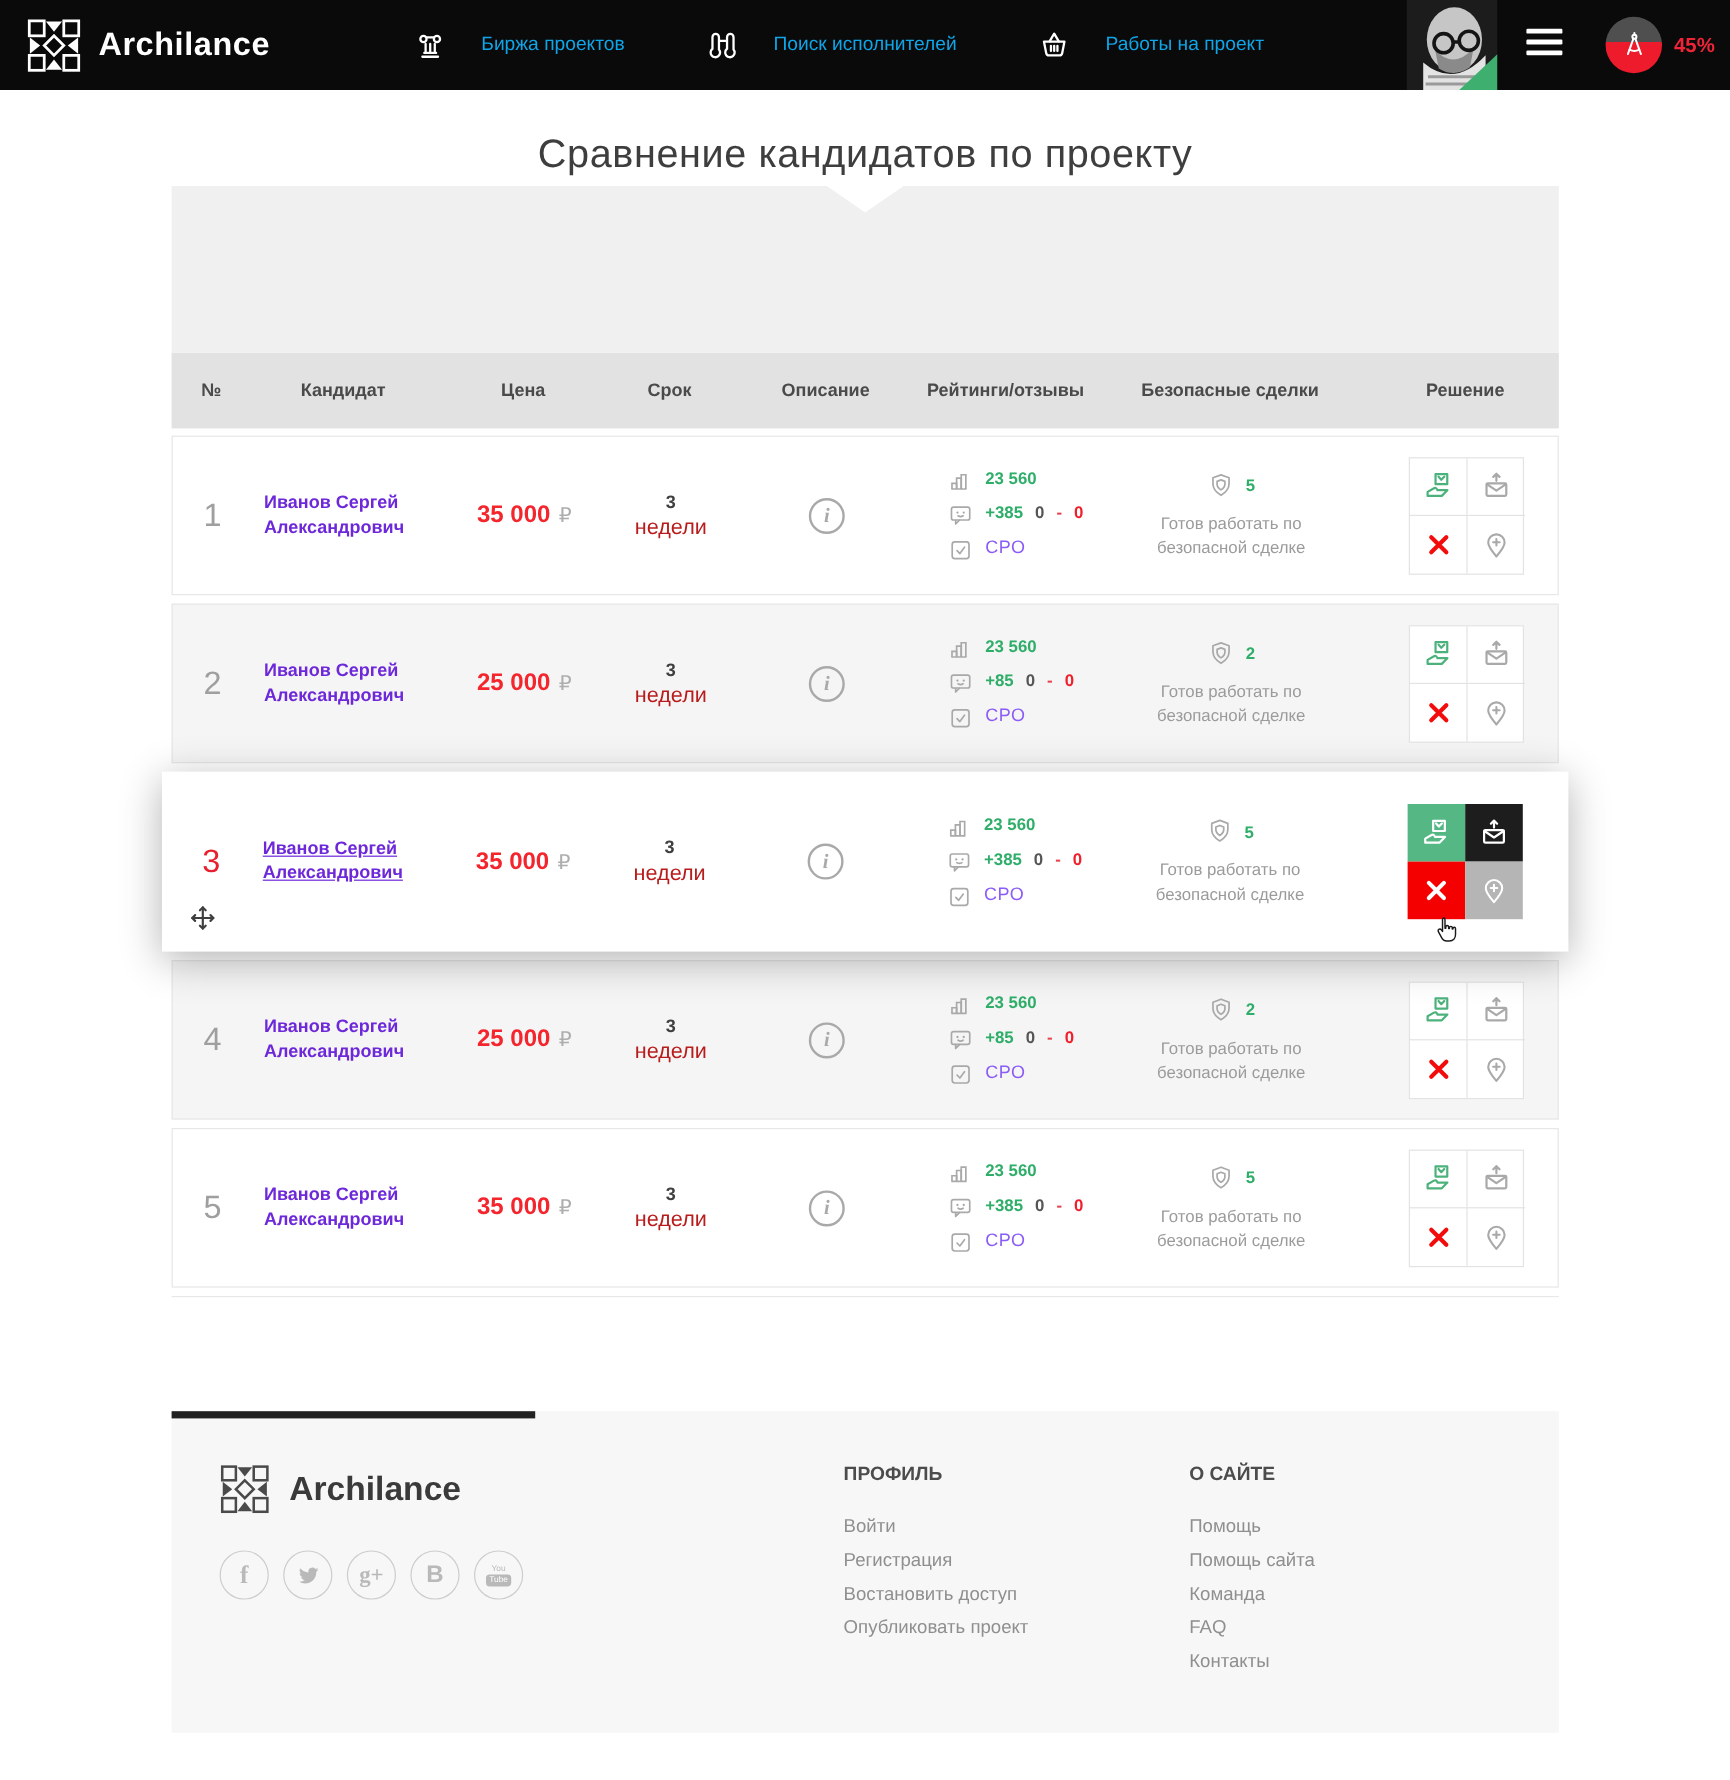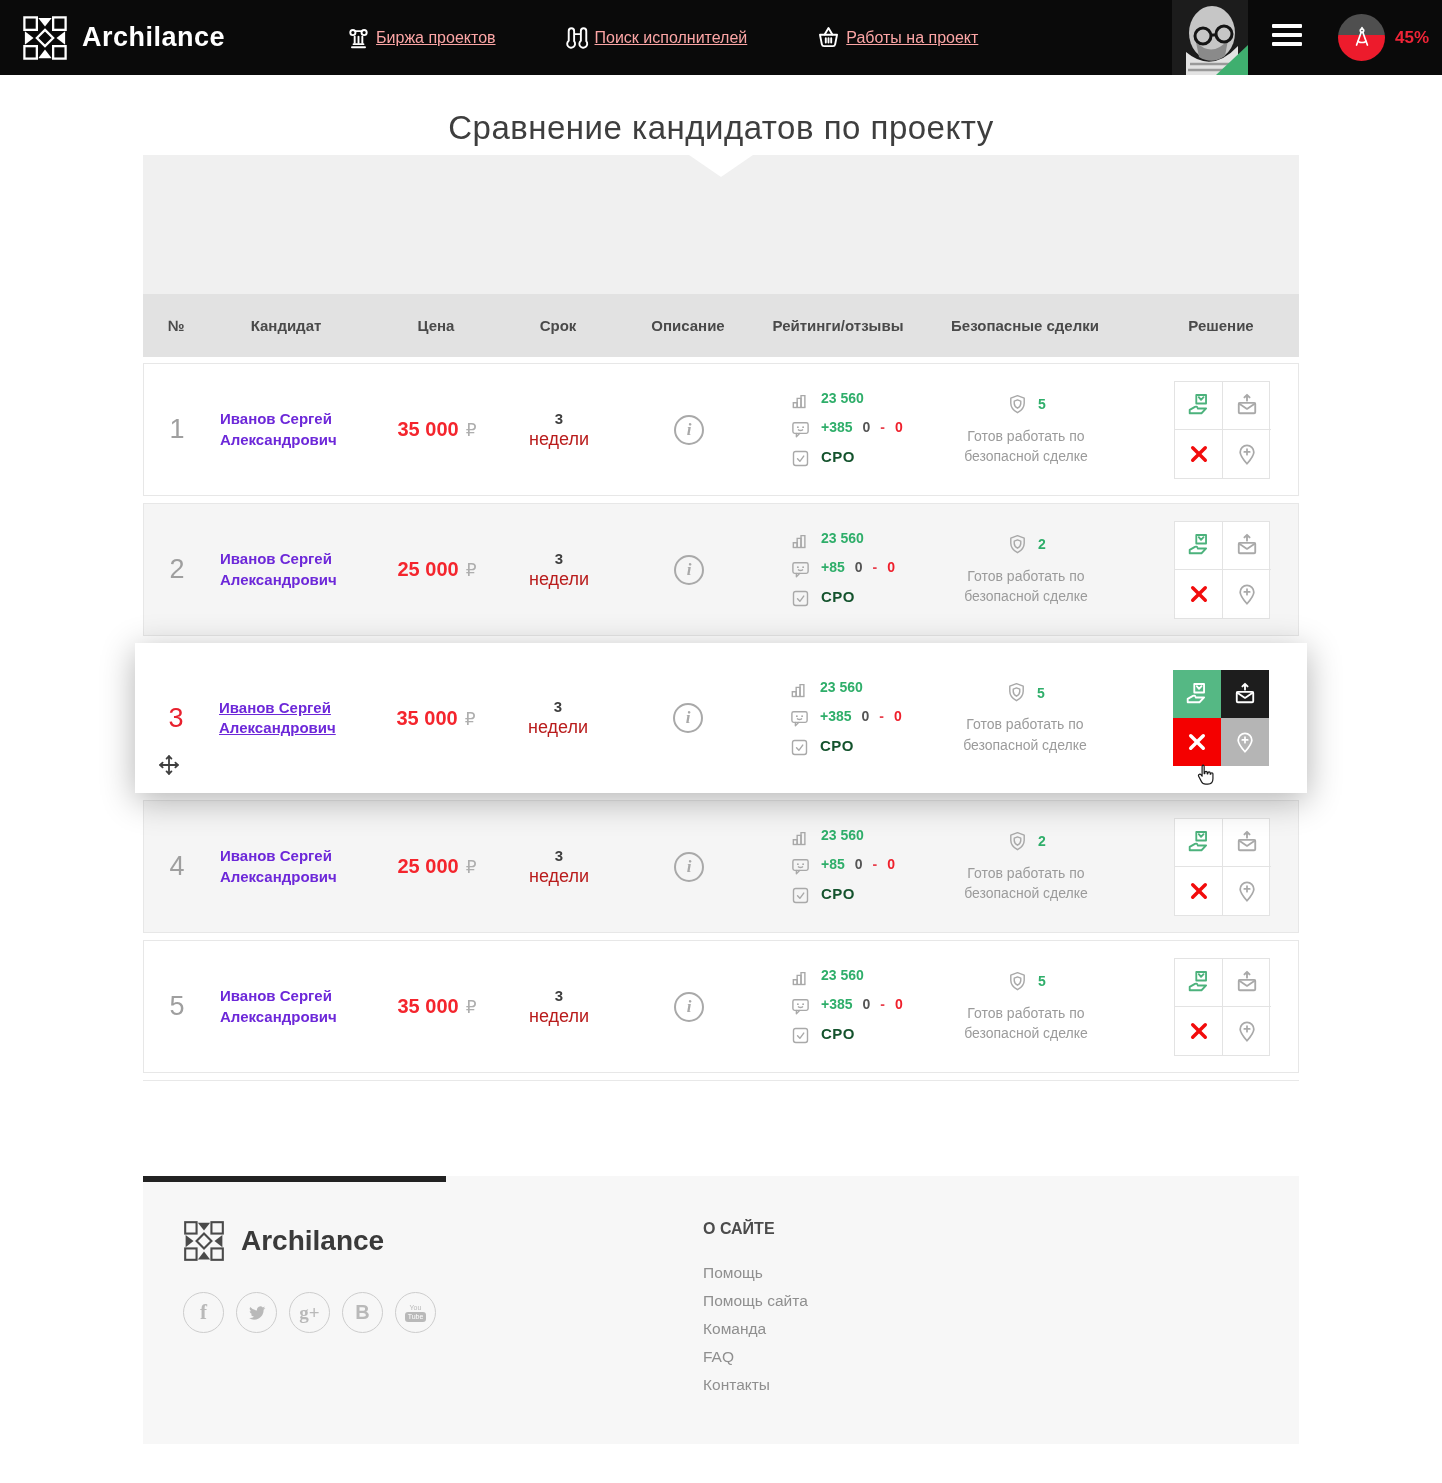--- a/index.html
+++ b/index.html
@@ -6,21 +6,21 @@
   html,body { background:#fff; }
   body { width:1442px; font-family:"Liberation Sans","DejaVu Sans",sans-serif; color:#3f3f3f; }
   svg { display:block; }
 
   
   .topbar { height:75px; background:#0a0a0a; display:flex; align-items:center; position:relative; }
   .brand { display:flex; align-items:center; gap:14px; margin-left:22px; }
   .brand-logo { width:46px; height:46px; color:#fff; }
   .brand-name { color:#fff; font-size:27px; font-weight:bold; letter-spacing:.5px; }
   .mainnav { display:flex; align-items:center; margin-left:120px; gap:68px; }
-  .navitem { display:flex; align-items:center; gap:4px; color:#fca5a5; cursor:pointer;text-decoration:underline; }
+  .navitem { display:flex; align-items:center; gap:29px; color:#0ea5e9; cursor:pointer; }
   .navitem svg { width:27px; height:27px; color:#fff; }
   .navitem span { font-size:16px; }
   .avatar { position:absolute; left:1172px; top:0; width:76px; height:75px; overflow:hidden; cursor:pointer; }
   .burger { position:absolute; left:1272px; top:24px; width:30px; cursor:pointer; }
   .burger i { display:block; height:4px; background:#fff; margin-bottom:5px; border-radius:1px; }
   .gaugewrap { position:absolute; left:1338px; top:14px; display:flex; align-items:center; gap:10px; }
   .gauge { width:47px; height:47px; border-radius:50%; background:linear-gradient(180deg,#4f4f4f 0 45%, #ed1b2c 45% 100%); display:flex; align-items:center; justify-content:center; cursor:pointer; }
   .gauge svg { width:24px; height:24px; color:#fff; }
   .gauge-label { color:#ef2437; font-size:17px; font-weight:bold; }
 
@@ -60,21 +60,21 @@
   .info { width:30px; height:30px; border:2px solid #a9a9a9; border-radius:50%; display:flex; align-items:center; justify-content:center; cursor:pointer; }
   .info em { font-family:"Liberation Serif","DejaVu Serif",serif; font-style:italic; font-size:17px; color:#a9a9a9; font-weight:bold; }
 
   .c-rate { align-items:flex-start; padding-left:20px; gap:8px; }
   .rl { display:flex; align-items:flex-start; gap:10px; }
   .gic { width:21px; height:21px; color:#a9a9a9; flex:none; }
   .gval { font-size:14px; font-weight:bold; color:#2fae6a; }
   .nval { font-size:14px; font-weight:bold; color:#555; }
   .dashv { font-size:14px; font-weight:bold; color:#e8404d; }
   .rval { font-size:14px; font-weight:bold; color:#ef1f2b; }
-  .sro { font-size:15px; font-weight:bold; color:#14532d; letter-spacing:.5px; }
+  .sro { font-size:15px; font-weight:normal; color:#8b5cf6; letter-spacing:.5px; }
 
   .c-deal { gap:10px; }
   .dl { display:flex; align-items:center; gap:9px; }
   .dl .gic { width:23px; height:23px; }
   .dtx { font-size:14px; color:#9b9b9b; text-align:center; line-height:1.45; width:160px; }
 
   .decgrid { width:96px; display:grid; grid-template-columns:48px 48px; margin:0 auto; }
   .dbtn { width:48px; height:48px; background:transparent; border:none; display:flex; align-items:center; justify-content:center; cursor:pointer; position:relative; }
   .row:not(.active) .decgrid { border:1px solid #e3e3e3; background:#fff; }
   .row:not(.active) .b-deal { border-right:1px solid #e3e3e3; border-bottom:1px solid #e3e3e3; }
@@ -741,20 +741,29 @@
             </div>
           <div class="soc">
               <span class="bg">B</span>
             </div>
           <div class="soc">
             <span class="yt-top">You</span>
             <span class="yt-box">Tube</span>
           </div>
         </div>
       </div>
+      <div class="f-col f-col1">
+        <div class="f-title">ПРОФИЛЬ</div>
+        <ul>
+          <li>Войти</li>
+          <li>Регистрация</li>
+          <li>Востановить доступ</li>
+          <li>Опубликовать проект</li>
+        </ul>
+      </div>
       <div class="f-col">
         <div class="f-title">О САЙТЕ</div>
         <ul>
           <li>Помощь</li>
           <li>Помощь сайта</li>
           <li>Команда</li>
           <li>FAQ</li>
           <li>Контакты</li>
         </ul>
       </div>

